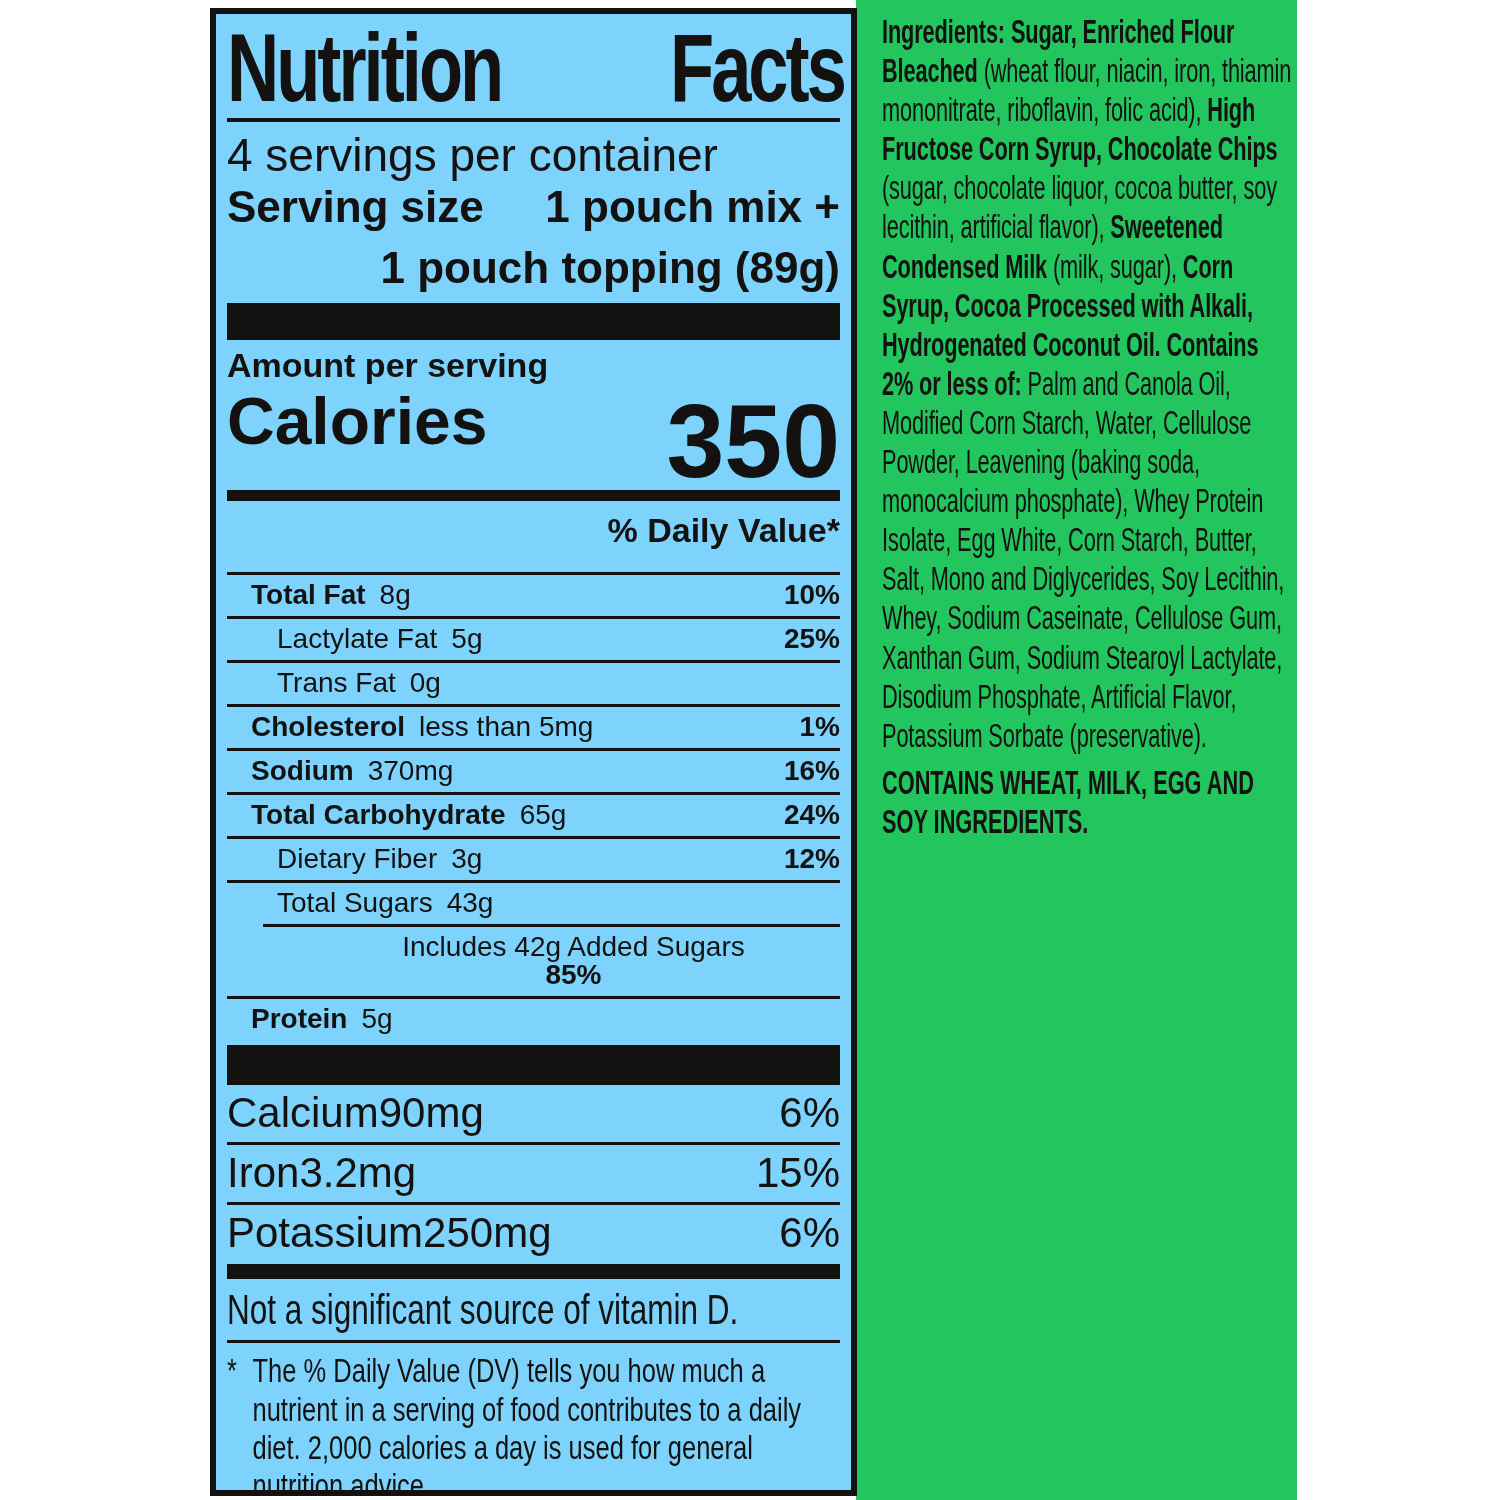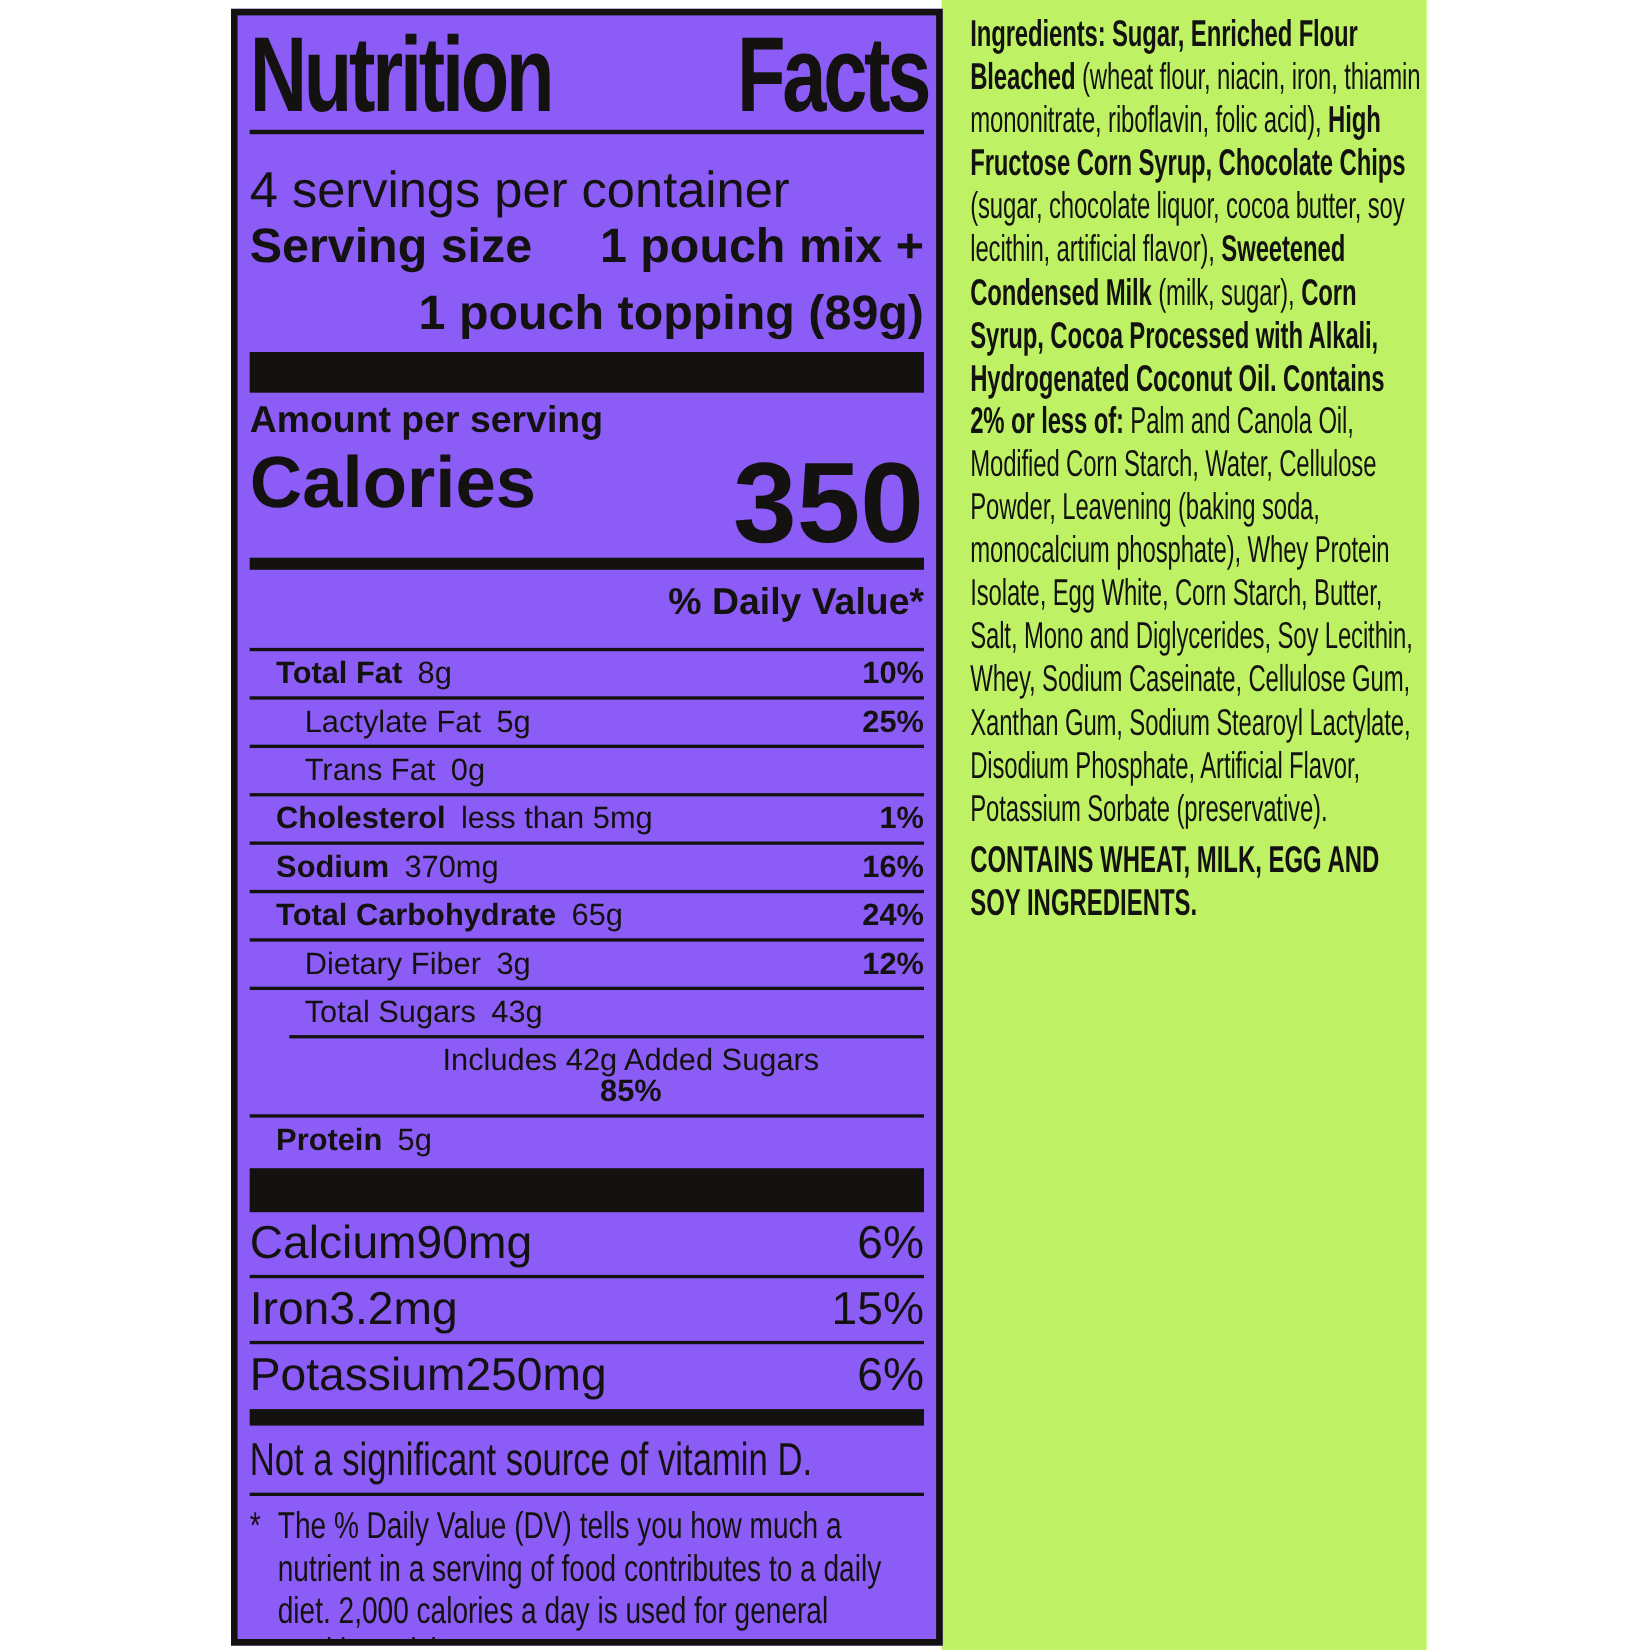--- a/index.html
+++ b/index.html
@@ -4,45 +4,45 @@
 <style>
   html,body { margin:0; padding:0; background:#ffffff; }
   .page {
     position:relative; width:1500px; height:1500px; background:#ffffff;
     font-family:"Liberation Sans", sans-serif; color:#141210; overflow:hidden;
   }
 
   
   .cream-panel {
     position:absolute; left:856px; top:0; width:441px; height:1500px;
-    background:#bef264;
+    background:#22c55e;
   }
   .ing-wrap {
     position:absolute; left:26px; top:12px; width:640px;
     transform:scaleX(0.64); transform-origin:left top;
   }
   .ingredients { margin:0; font-size:34px; line-height:1.15; letter-spacing:-0.2px; }
   .ingredients .b { font-weight:bold; }
   .allergen { margin:8px 0 0; font-size:34px; line-height:1.15; font-weight:bold; }
 
   
   .nf-box {
     position:absolute; left:210px; top:8px; width:647px; height:1488px;
-    box-sizing:border-box; background:#8b5cf6; border:6px solid #141210;
+    box-sizing:border-box; background:#7dd3fc; border:6px solid #141210;
     padding:4px 11px 0; overflow:hidden;
   }
   .nf-title {
     display:flex; justify-content:space-between; width:828px;
     transform:scaleX(0.745); transform-origin:left top;
     margin:4px 0 0; font-size:97px; line-height:0.95; font-weight:bold;
     letter-spacing:-4px; white-space:nowrap;
   }
   .title-rule { height:4px; background:#141210; margin-top:4px; }
 
-  .servings { font-size:46px; line-height:1.05; margin-top:26px; }
+  .servings { font-size:46px; line-height:1.05; margin-top:9px; }
   .serving-size-row { display:flex; justify-content:space-between; font-size:44px; line-height:1.1; font-weight:bold; margin-top:4px;gap:27px; }
   .serving-size-line2 { text-align:right; font-size:44px; line-height:1.1; font-weight:bold; margin-top:12px; }
 
   .bar { background:#141210; }
   .bar.thick1 { height:37px; margin-top:11px; }
   .bar.thick2 { height:40px; margin-top:5px; }
   .bar.med2 { height:15px; margin-top:2px; }
 
   .calories-block { position:relative; margin-top:8px; height:136px; }
   .amount-per-serving { font-size:34px; font-weight:bold; line-height:1.05; }

